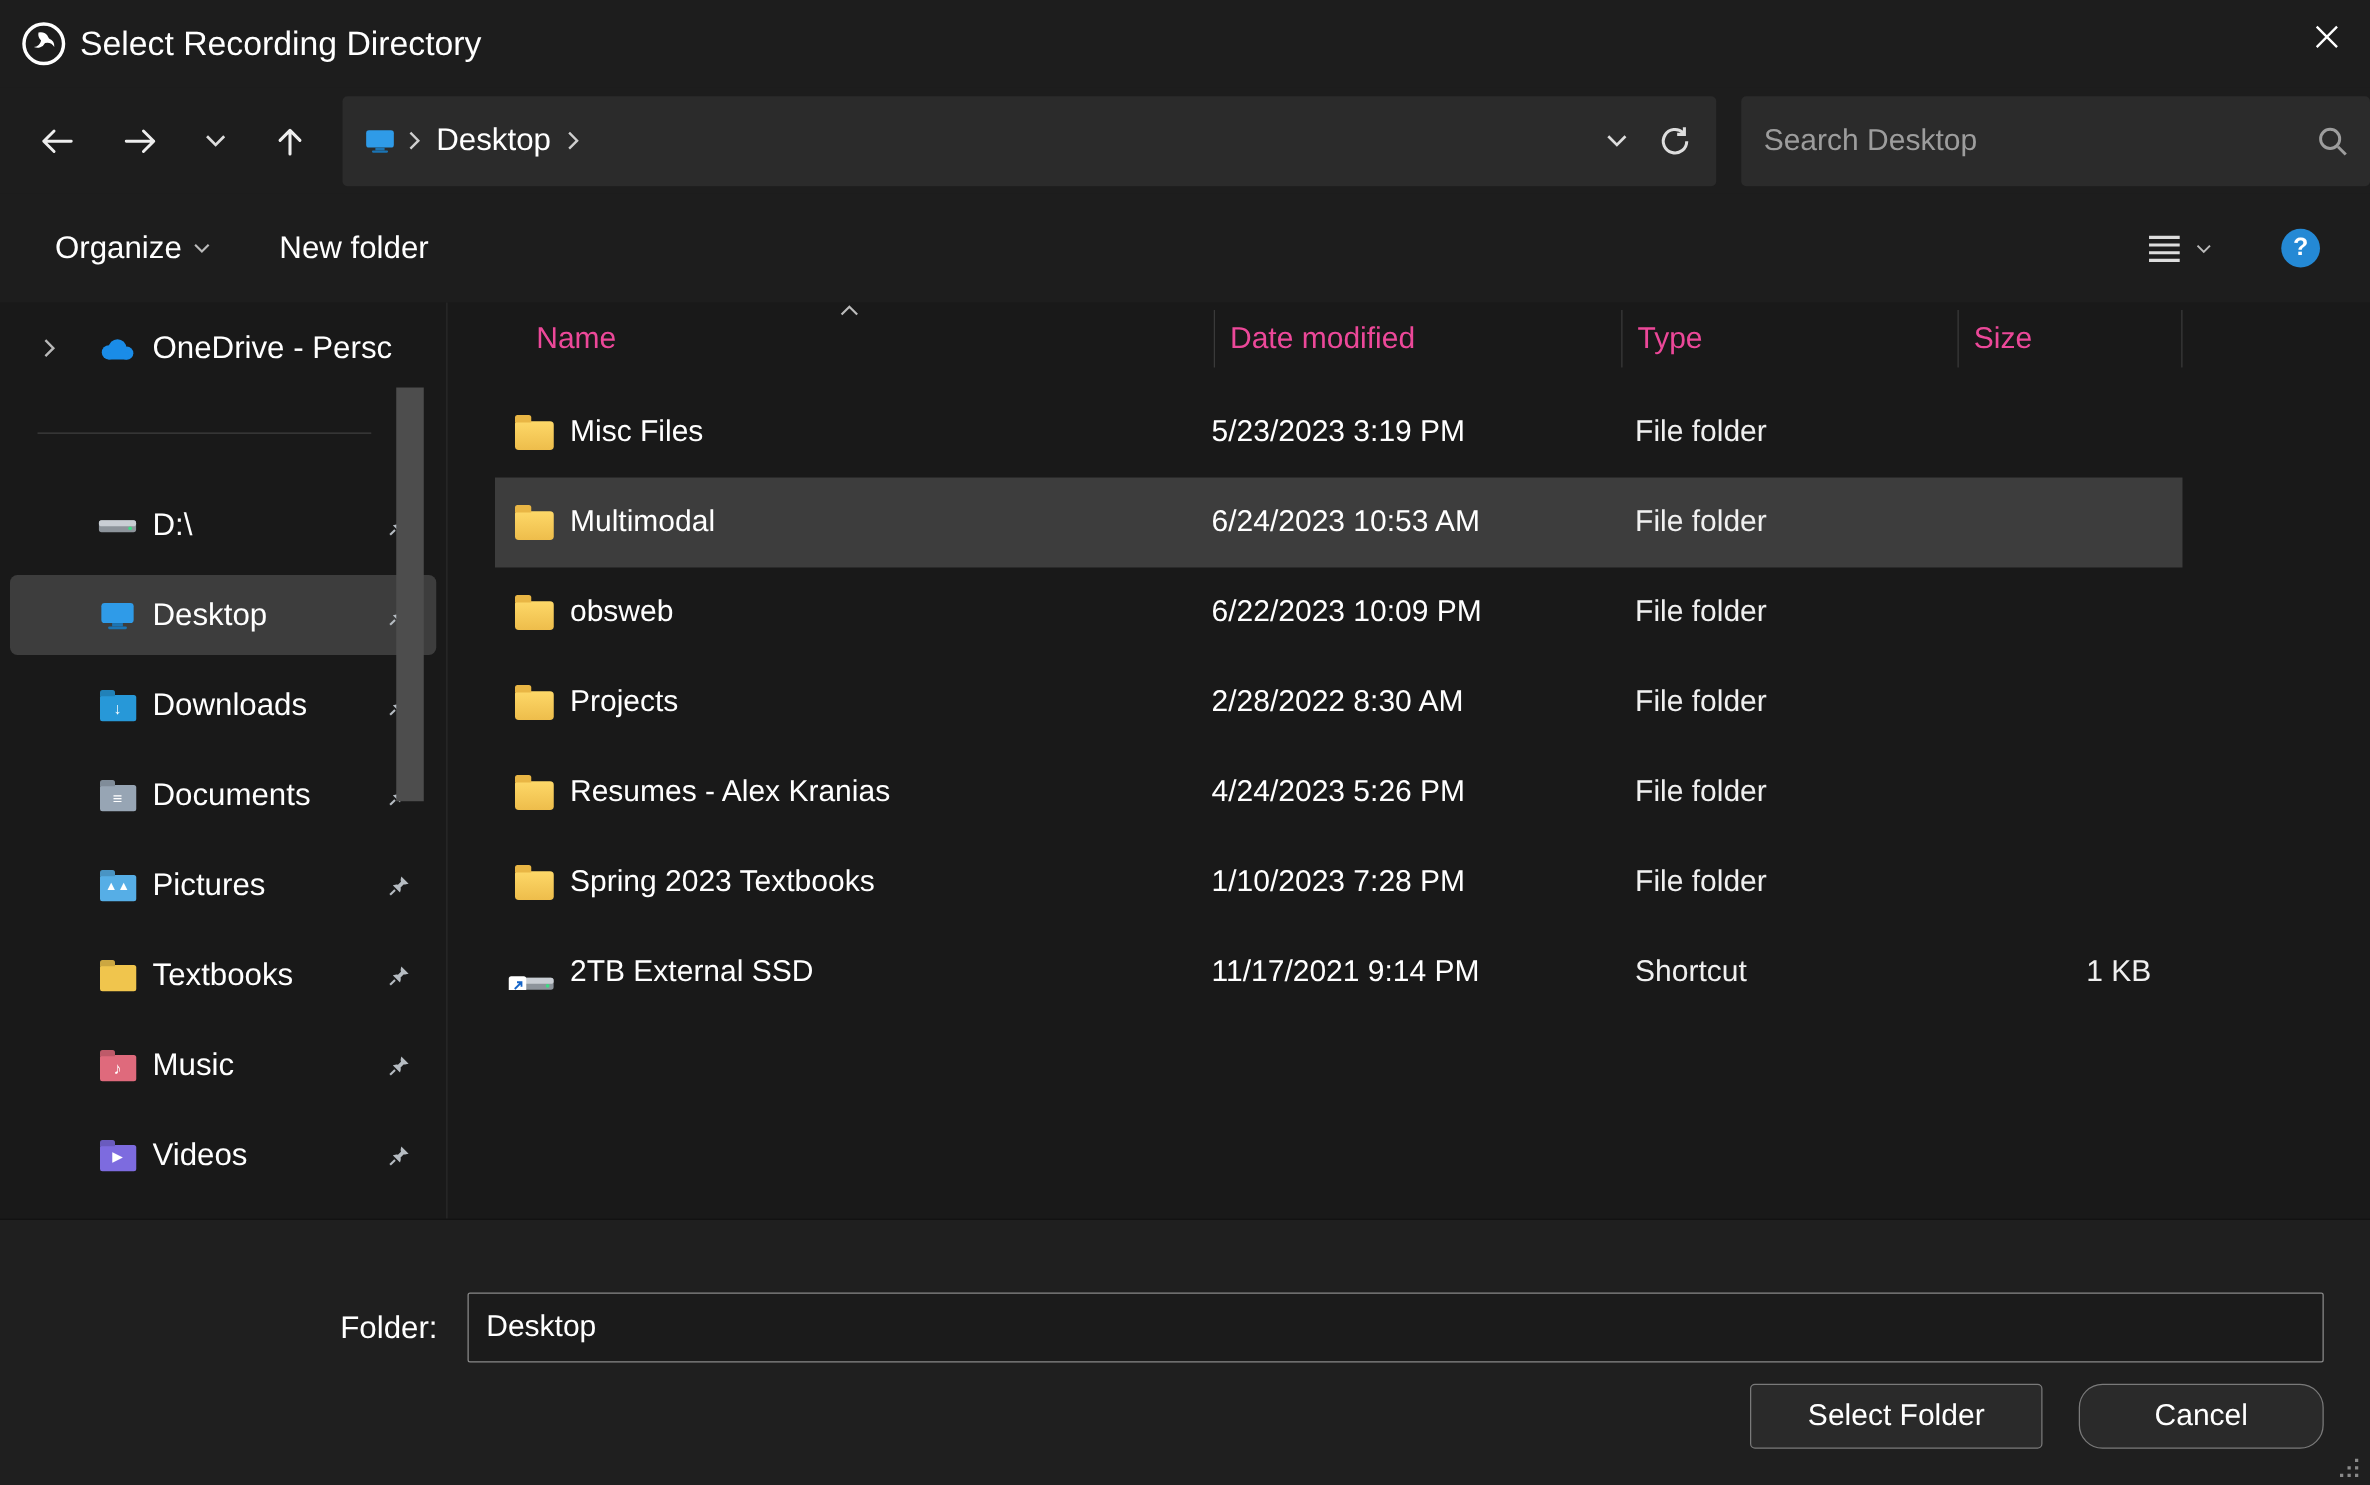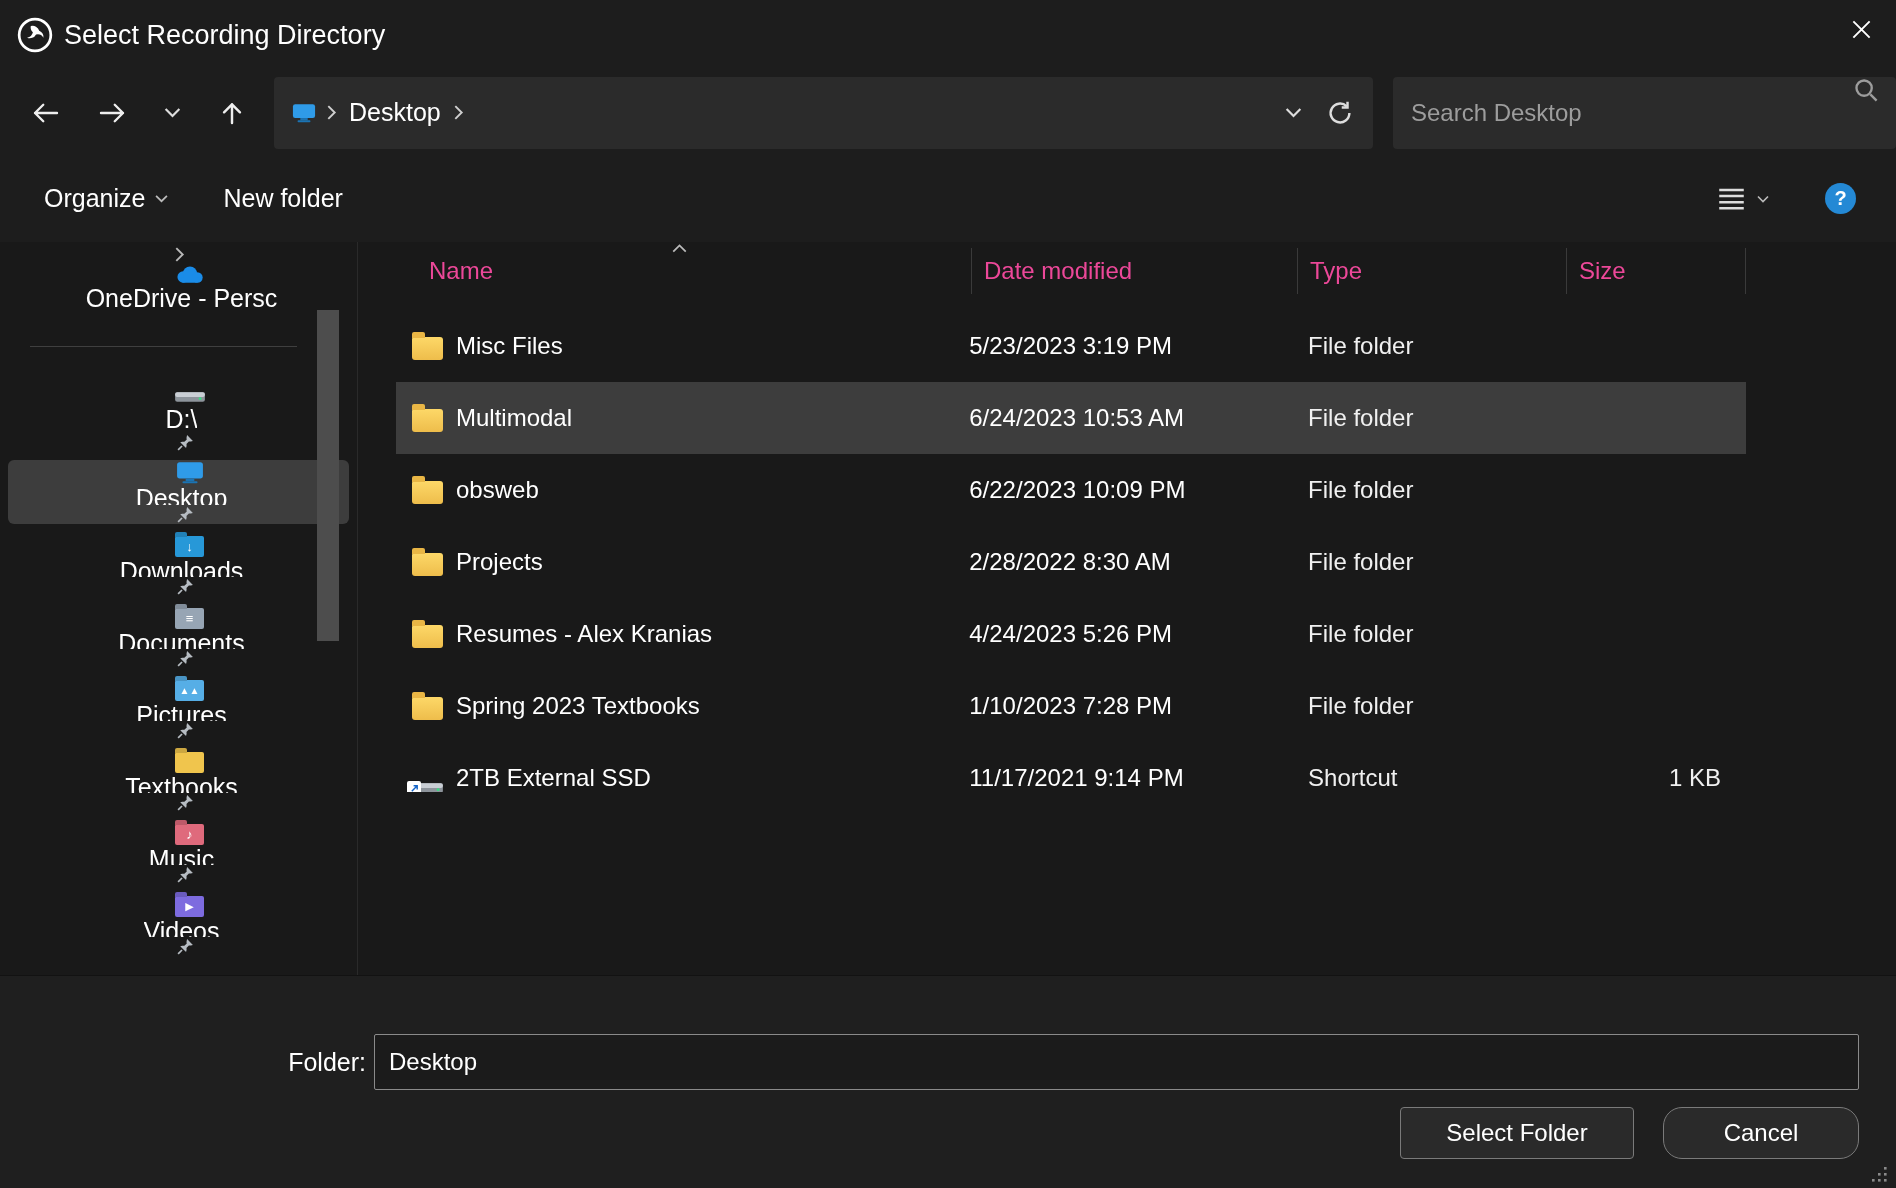--- a/index.html
+++ b/index.html
@@ -16,37 +16,37 @@
   
   .navbar{height:85px;display:flex;align-items:center;padding-left:20px;background:#1d1d1d;}
   .navbtn{height:56px;display:flex;align-items:center;justify-content:center;border-radius:4px;flex:none;}
   .nb-back,.nb-fwd,.nb-up{width:52px;}
   .nb-chev{width:40px;}
   .navbtn + .navbtn{margin-left:14px;}
   .addressbar{height:72px;width:1124px;margin-left:16px;background:#2b2b2b;border-radius:4px;display:flex;align-items:center;padding:0 10px 0 18px;}
   .crumb-loc{font-size:25px;padding:0 12px;}
   .ab-spacer{flex:1;}
   .ab-btn{width:46px;height:56px;display:flex;align-items:center;justify-content:center;border-radius:4px;}
-  .searchbox{height:72px;width:514px;margin-left:20px;background:#2b2b2b;border-radius:4px;display:flex;padding:0 18px;}
+  .searchbox{height:72px;width:514px;margin-left:20px;background:#2b2b2b;border-radius:4px;display:flex;align-items:center;padding:0 18px;}
   .searchbox input{flex:1;background:transparent;border:none;outline:none;color:#ddd;font-size:24px;font-family:inherit;min-width:0;}
   .searchbox input::placeholder{color:#9d9d9d;}
 
   
   .toolbar{height:87px;display:flex;align-items:center;padding:0 40px 0 44px;background:#1d1d1d;}
   .tbbtn{display:flex;align-items:center;font-size:25px;cursor:pointer;}
   .tb-new{margin-left:55px;}
   .tb-spacer{flex:1;}
   .tb-view{margin-right:0;}
   .helpbtn{margin-left:56px;width:31px;height:31px;border-radius:50%;background:#2489d5;display:flex;align-items:center;justify-content:center;}
   .helpbtn::before{content:"?";font-size:20px;font-weight:bold;color:#fff;}
 
   
   .content{height:733px;display:flex;background:#191919;}
   .sidebar{width:358px;flex:none;position:relative;padding-top:4px;border-right:1px solid #2a2a2a;}
-  .side-item{display:flex;align-items:center;height:64px;margin:0 8px 8px 8px;padding:0 20px 0 26px;border-radius:6px;cursor:pointer;flex-direction:column;}
+  .side-item{display:flex;align-items:center;height:64px;margin:0 8px 8px 8px;padding:0 20px 0 26px;border-radius:6px;cursor:pointer;}
   .side-item.selected{background:#3d3d3d;}
   .chev-slot{width:16px;flex:none;display:flex;}
   .side-ic{margin-left:28px;margin-right:12px;width:32px;flex:none;display:flex;justify-content:center;}
   .side-label{font-size:25px;flex:1;white-space:nowrap;overflow:hidden;}
   .pin{margin-left:8px;flex:none;display:flex;}
   .side-divider{height:1px;background:#3f3f3f;margin:36px 60px 41px 30px;}
   .sb-thumb{position:absolute;top:68px;right:18px;width:22px;height:331px;background:#4d4d4d;}
 
   .filearea{flex:1;padding-left:38px;}
   .lheader{position:relative;height:58px;display:flex;align-items:center;width:1350px;}
@@ -73,21 +73,21 @@
   .sfolder .glyph{position:relative;z-index:1;font-size:13px;line-height:1;}
   .c-dl{background:#2798d8;} .c-doc{background:#97a5b4;} .c-pic{background:#56aee6;}
   .c-tb{background:#f0c54d;} .c-mu{background:#df6a7c;} .c-vid{background:#7d6bdf;}
 
   .drv{position:relative;width:32px;height:16px;margin-top:8px;flex:none;}
   .drv.rowic{margin-right:12px;}
   .badge{position:absolute;left:-5px;bottom:-5px;width:14px;height:14px;background:#fff;border-radius:2px;display:flex;align-items:center;justify-content:center;}
 
   
   .footer{height:213px;background:#1f1f1f;position:relative;border-top:1px solid #121212;}
-  .f-label{position:absolute;left:16px;top:58px;width:362px;height:56px;line-height:56px;text-align:right;padding-right:12px;font-size:25px;}
+  .f-label{position:absolute;left:0;top:58px;width:362px;height:56px;line-height:56px;text-align:right;padding-right:12px;font-size:25px;}
   .f-input{position:absolute;left:374px;top:58px;width:1485px;height:56px;background:#1b1b1b;border:1px solid #8a8a8a;border-radius:2px;color:#fff;font-size:24px;padding:0 14px;font-family:inherit;outline:none;}
   .btn{position:absolute;top:131px;height:52px;background:#2a2a2a;border:1px solid #7a7a7a;border-radius:4px;color:#fff;font-size:24px;display:flex;align-items:center;justify-content:center;cursor:pointer;font-family:inherit;}
   .btn-select{left:1400px;width:234px;}
   .btn-cancel{left:1663px;width:196px;border-radius:19px;}
   .grip{position:absolute;right:8px;bottom:5px;display:flex;}
 </style>
 </head>
 <body>
 
 <div>

